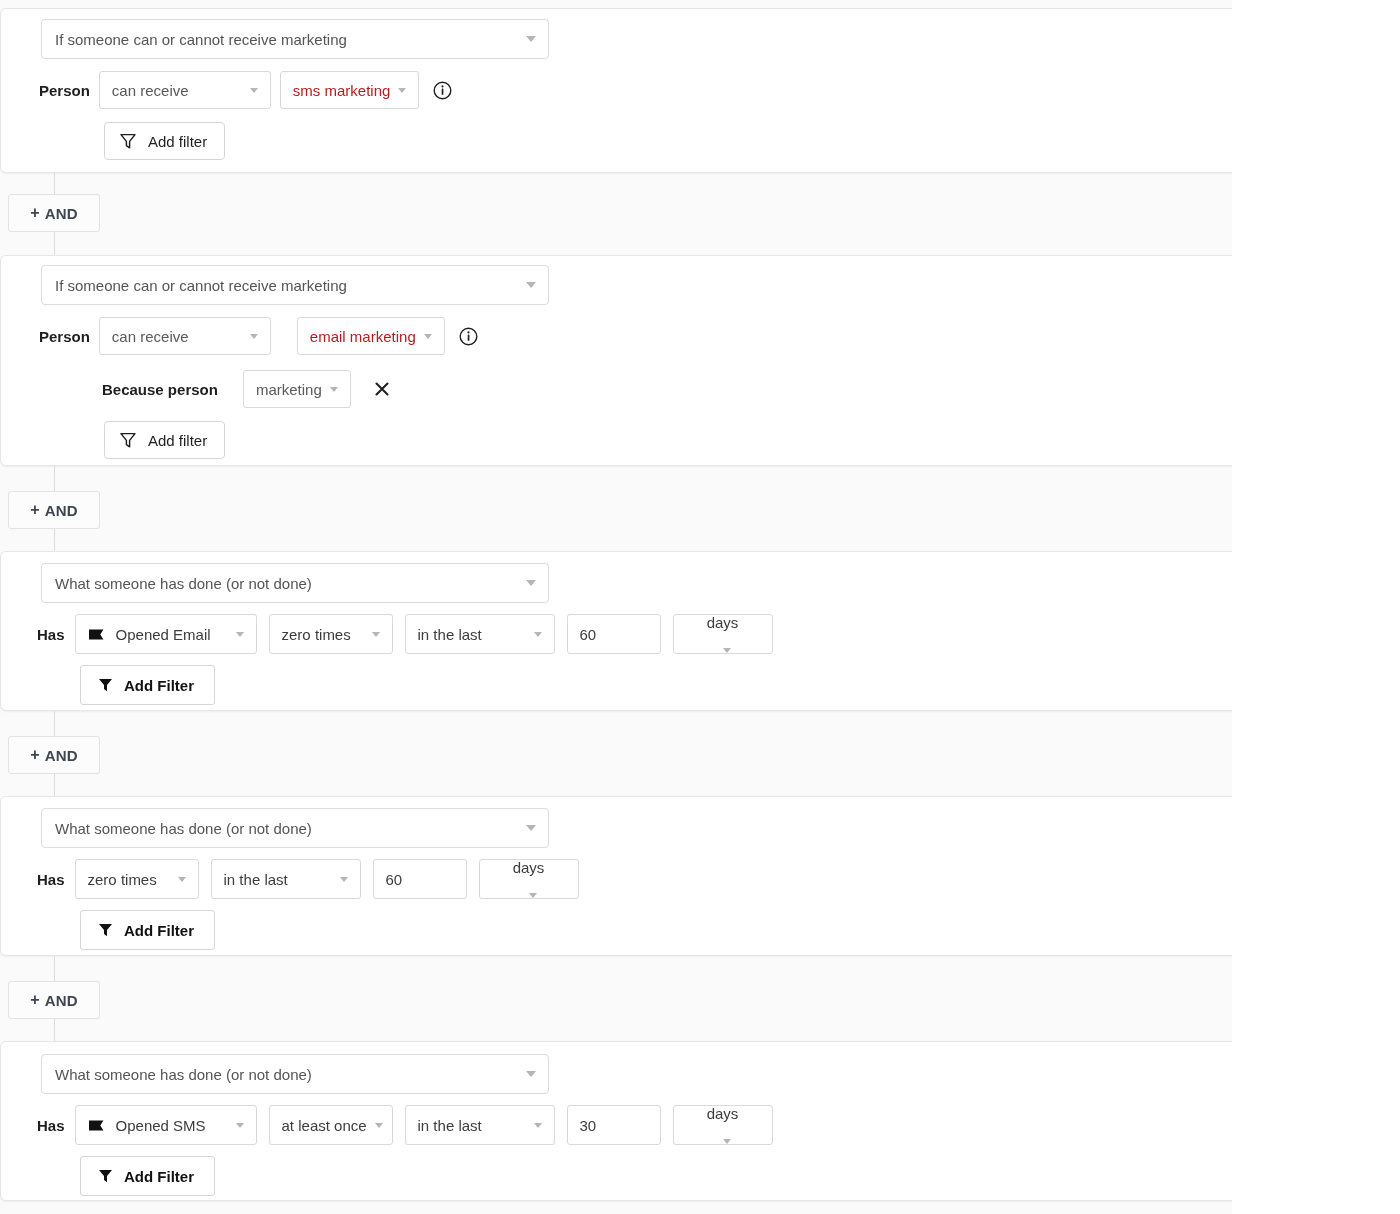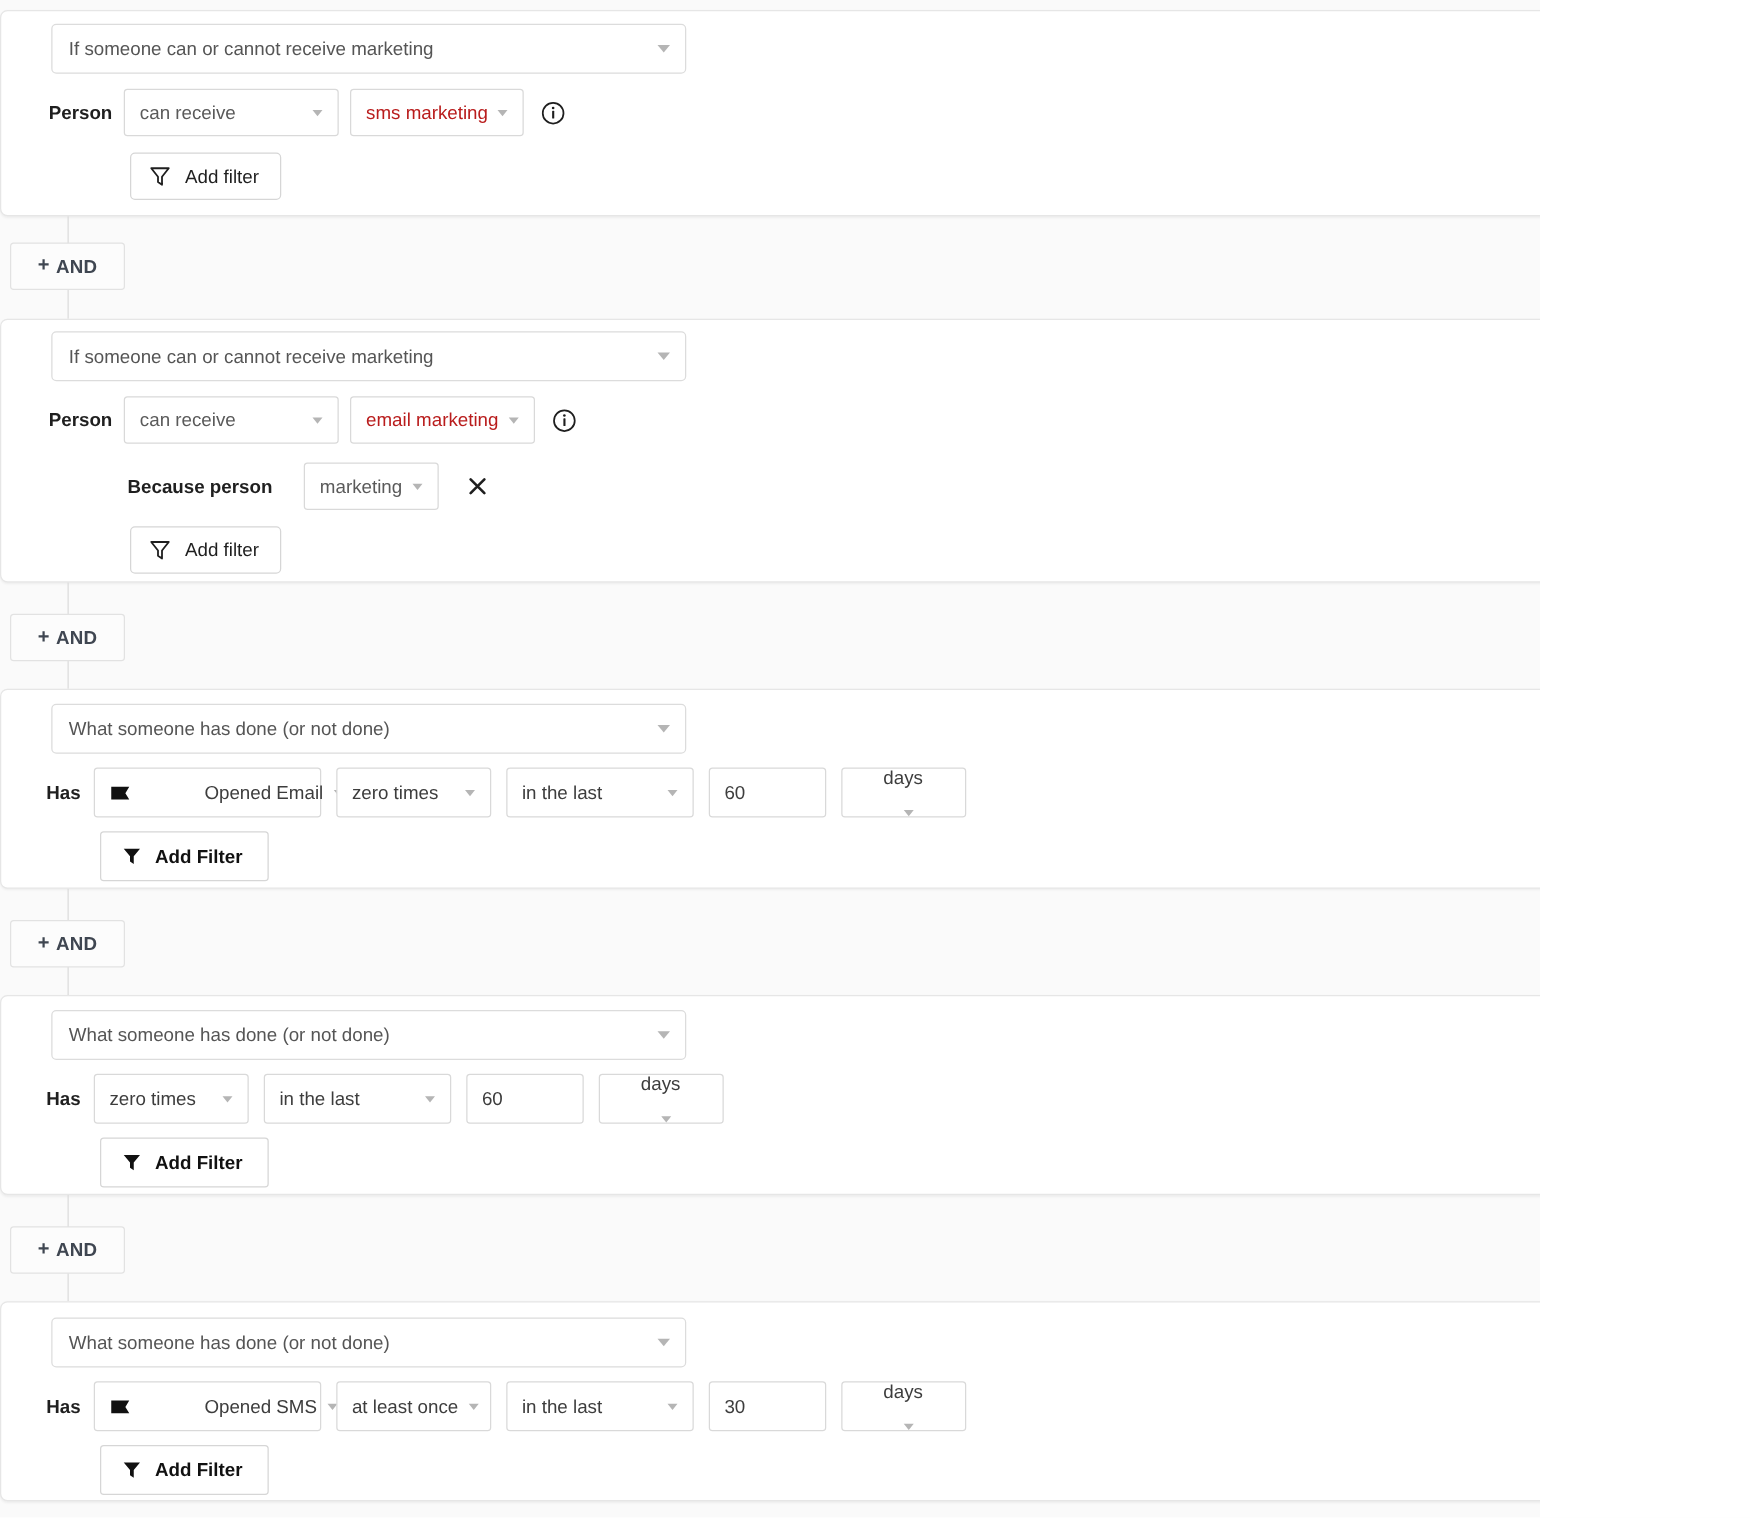--- a/index.html
+++ b/index.html
@@ -154,21 +154,21 @@
 
   
   .has-row { position: absolute; display: flex; align-items: center; }
   .has-row .row-label { margin-right: 10px; }
   .metric-sel {
     width: 182px;
     justify-content: space-between;
     color: #3d3d3d;
     margin-right: 12px;
   }
-  .metric-sel .lbl { display: inline-flex; align-items: center; gap: 48px; }
+  .metric-sel .lbl { display: inline-flex; align-items: center; }
   .metric-sel .tix { margin-right: 11px; display: inline-flex; flex: none; }
   .count-sel {
     width: 124px;
     justify-content: space-between;
     color: #3d3d3d;
     margin-right: 12px;
   }
   .when-sel {
     width: 150px;
     justify-content: space-between;
@@ -301,21 +301,21 @@
         <span>If someone can or cannot receive marketing</span>
         <span class="caret"></span>
       </div>
 
       <div class="person-row" style="left:38px; top:61px;">
         <span class="row-label">Person</span>
         <span class="ctrl sel-can">
           <span>can receive</span>
           <span class="caret sm"></span>
         </span>
-        <span class="ctrl sel-chan" style="margin-left:9px;">
+        <span class="ctrl sel-chan" style="margin-left:26px;">
           <span>email marketing</span>
           <span class="caret sm"></span>
         </span>
         <span class="info-icon">
           <svg width="19" height="19" viewBox="0 0 19 19">
               <circle cx="9.5" cy="9.5" r="8.3" fill="none" stroke="#1f1f1f" stroke-width="1.4"></circle>
               <circle cx="9.5" cy="5.4" r="1.05" fill="#1f1f1f"></circle>
               <rect x="8.7" y="7.6" width="1.7" height="6.2" rx=".5" fill="#1f1f1f"></rect>
             </svg>
         </span>

